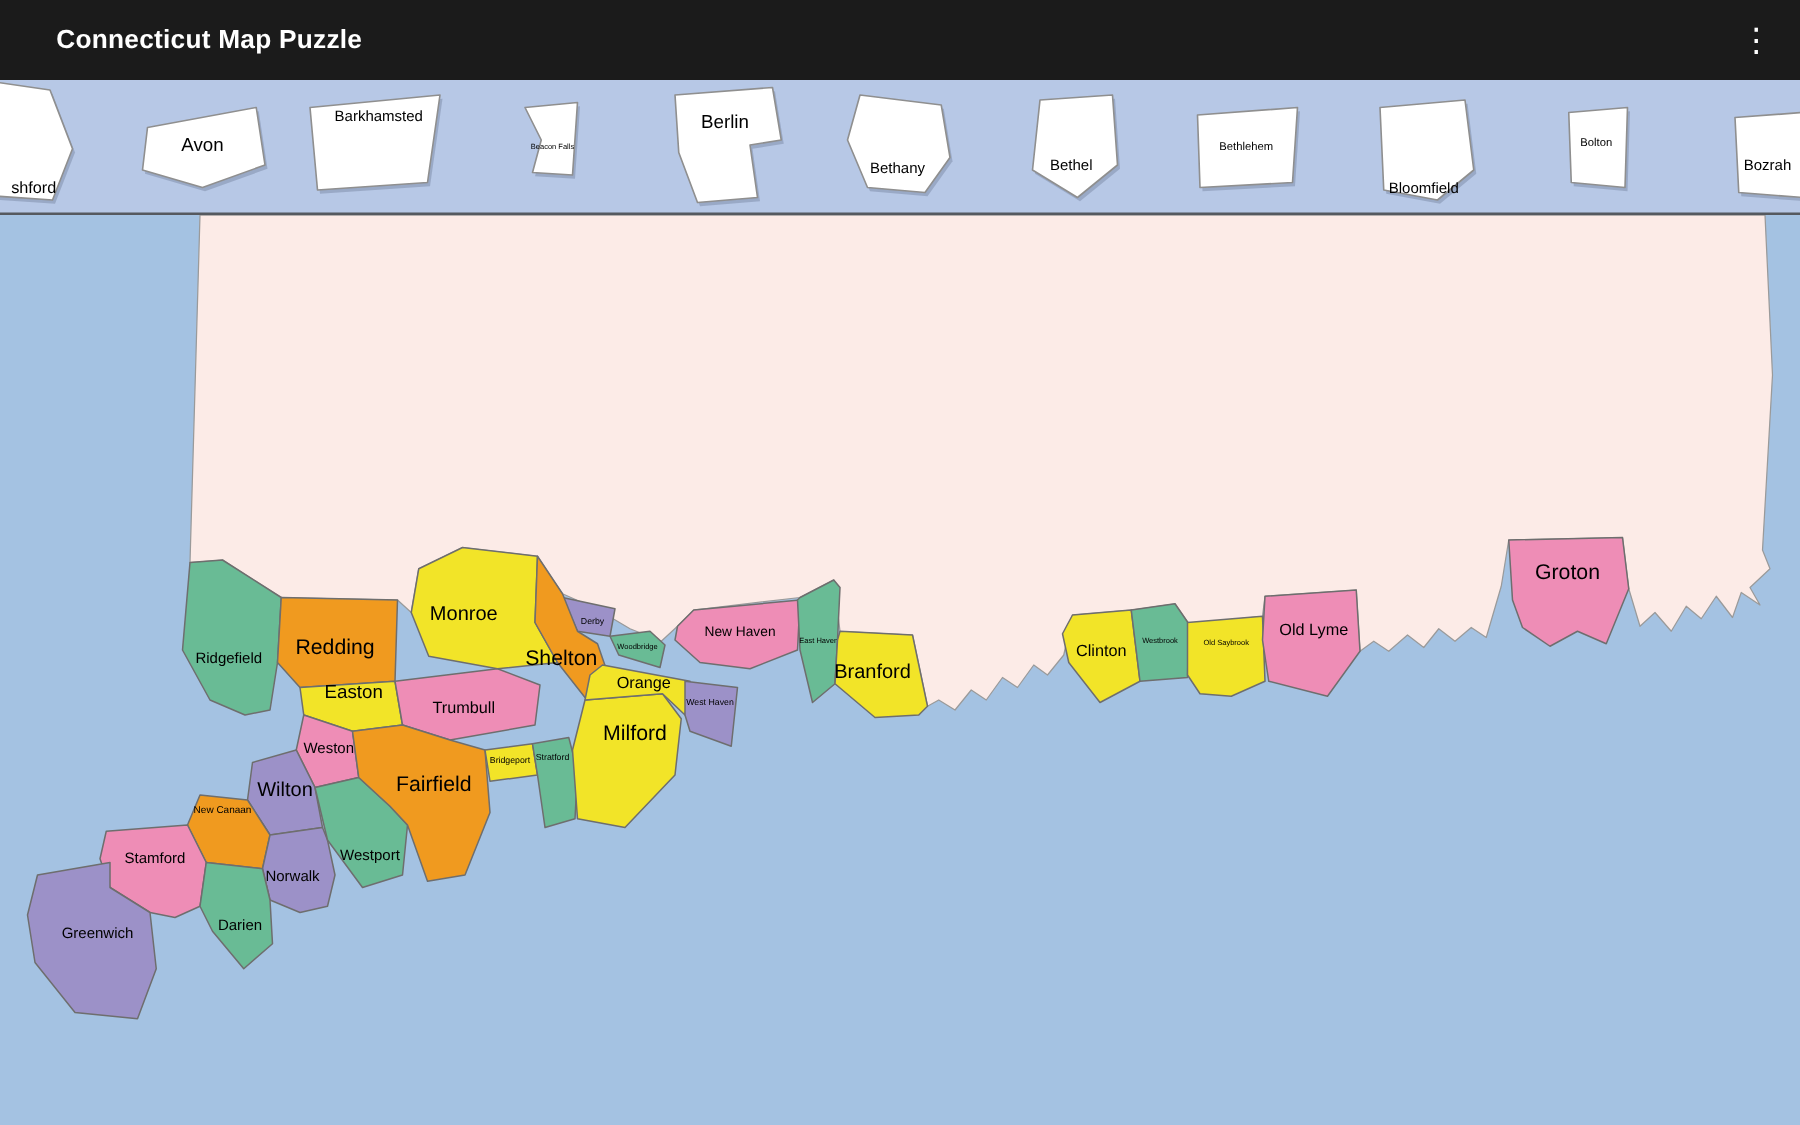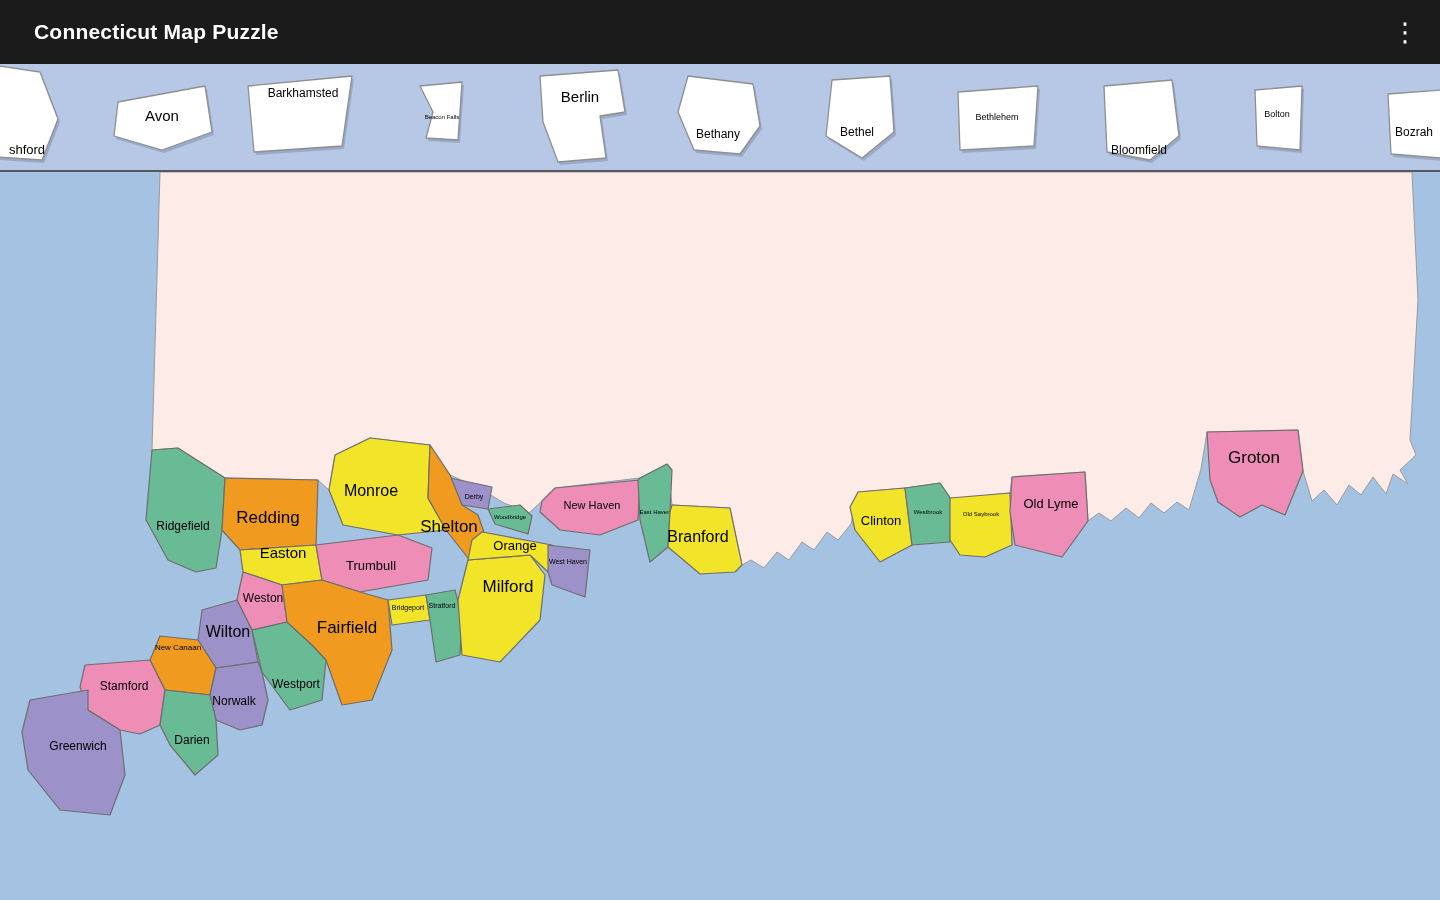--- a/index.html
+++ b/index.html
@@ -2,21 +2,21 @@
 <html><head>
 <meta charset="utf-8">
 <style>
   * { margin:0; padding:0; box-sizing:border-box; }
   html,body { width:1440px; height:900px; overflow:hidden; background:#000;
               font-family:"Liberation Sans", sans-serif; }
   .app { width:1440px; height:900px; display:flex; flex-direction:column; }
 
   .appbar { height:64px; background:#1b1b1b; color:#fff; flex:0 0 64px;
             display:flex; align-items:center; justify-content:space-between;
-            padding:0 14px 0 34px; }
+            padding:0 14px 0 45px; }
   .appbar-title { font-size:21px; font-weight:bold; letter-spacing:.2px; }
   .menu-icon { font-size:26px; width:42px; height:42px; line-height:42px;
                text-align:center; cursor:pointer; user-select:none; }
 
   .tray { height:108px; flex:0 0 108px; background:#b7c8e6;
           border-bottom:2px solid #55595f; position:relative; }
   .tray svg { display:block; }
 
   .map { height:728px; flex:1 1 auto; position:relative; }
   .map svg { display:block; }

